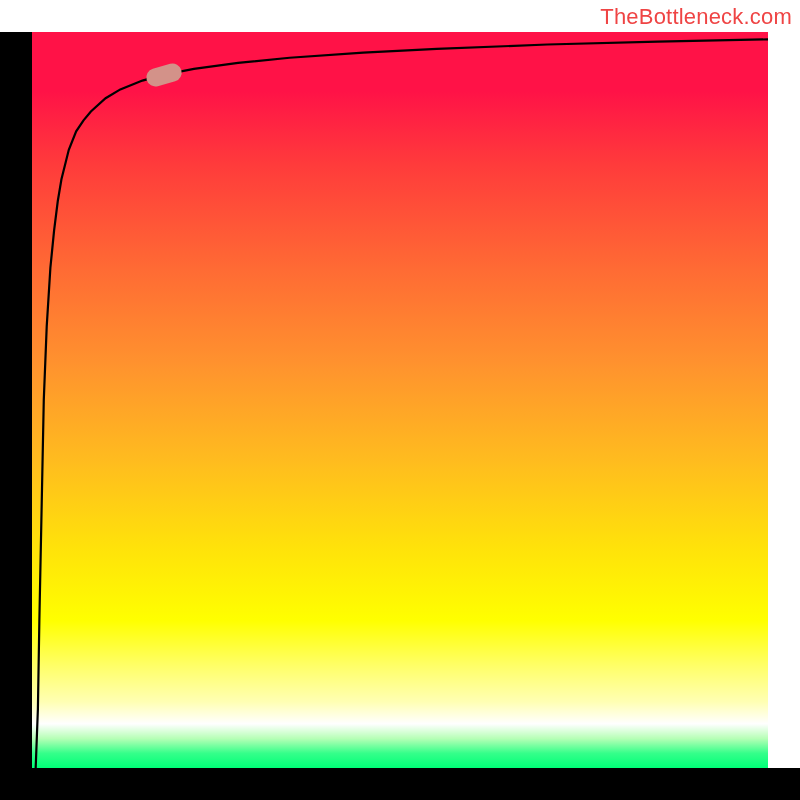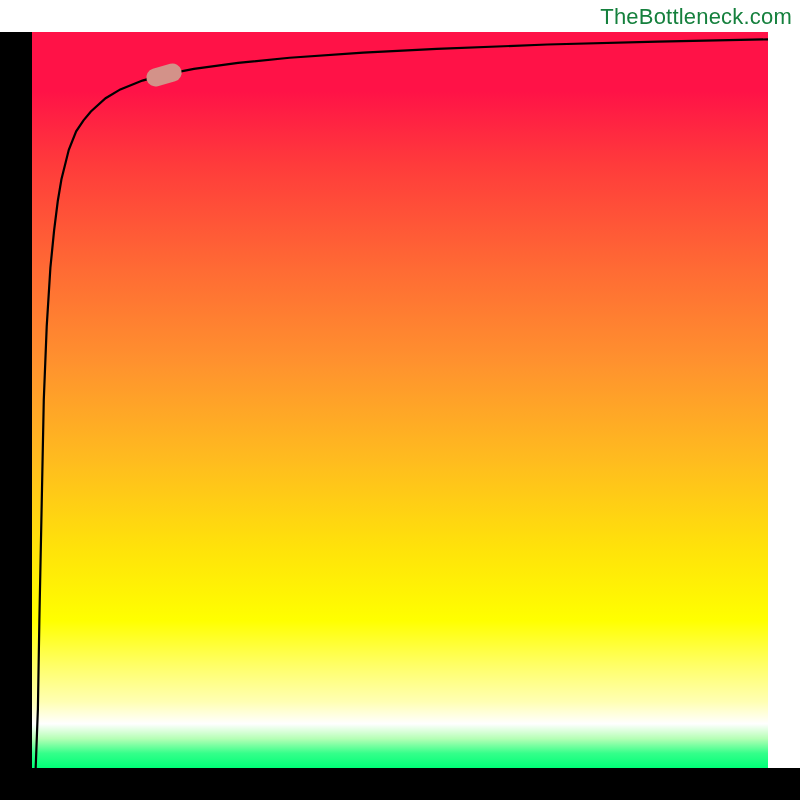--- a/index.html
+++ b/index.html
@@ -77,21 +77,21 @@
     width: 36px;
     height: 18px;
     background: #d39289;
     border-radius: 9px;
     transform-origin: center center;
   }
   .watermark {
     position: absolute;
     top: 4px;
     right: 8px;
-    color: #15803d;
+    color: #ef4444;
     font-size: 22px;
     font-weight: 500;
     letter-spacing: 0.2px;
     user-select: none;
   }
 </style>
 </head>
 <body>
 
 <div class="chart-frame">

